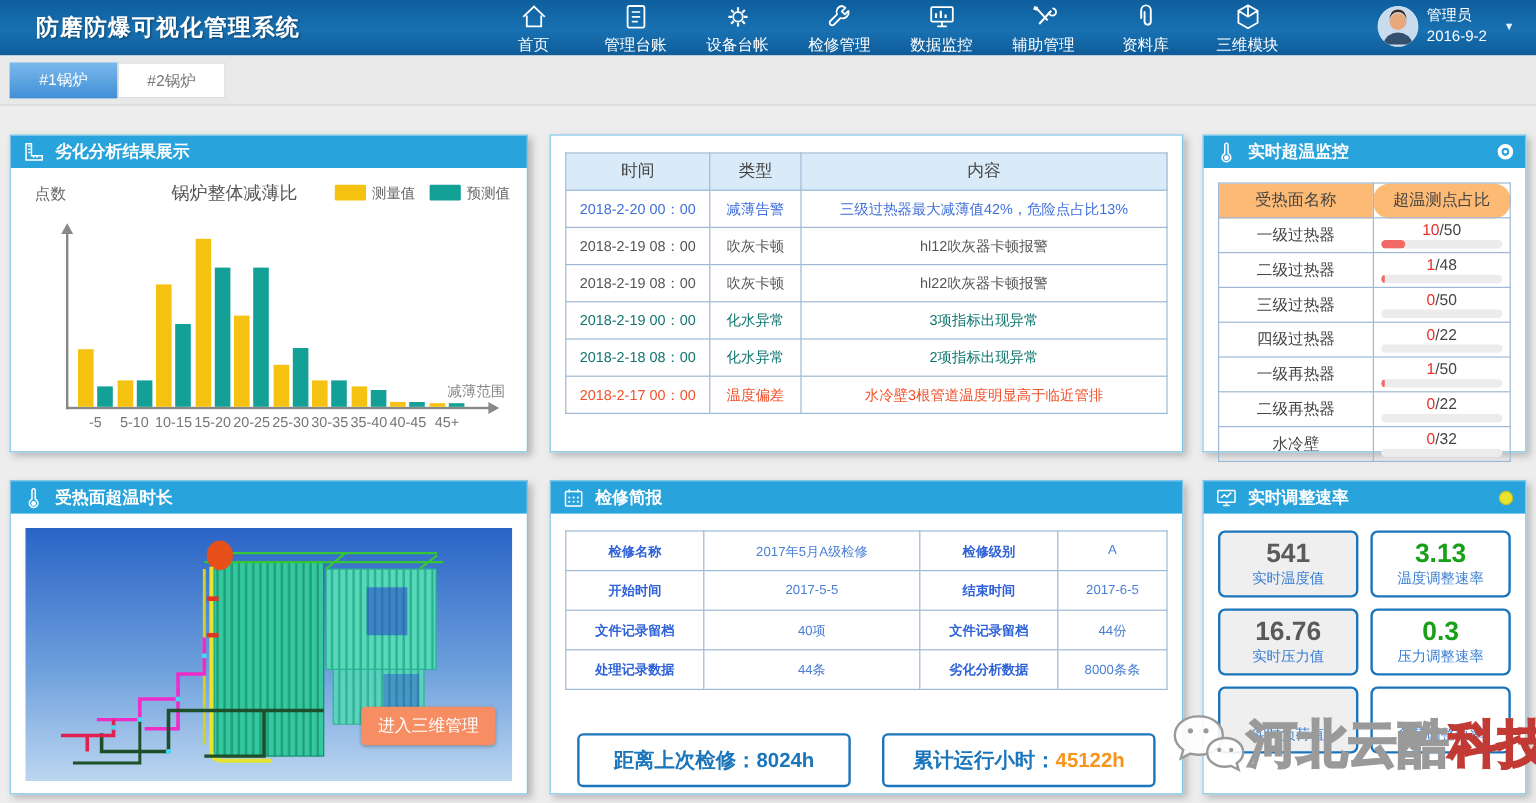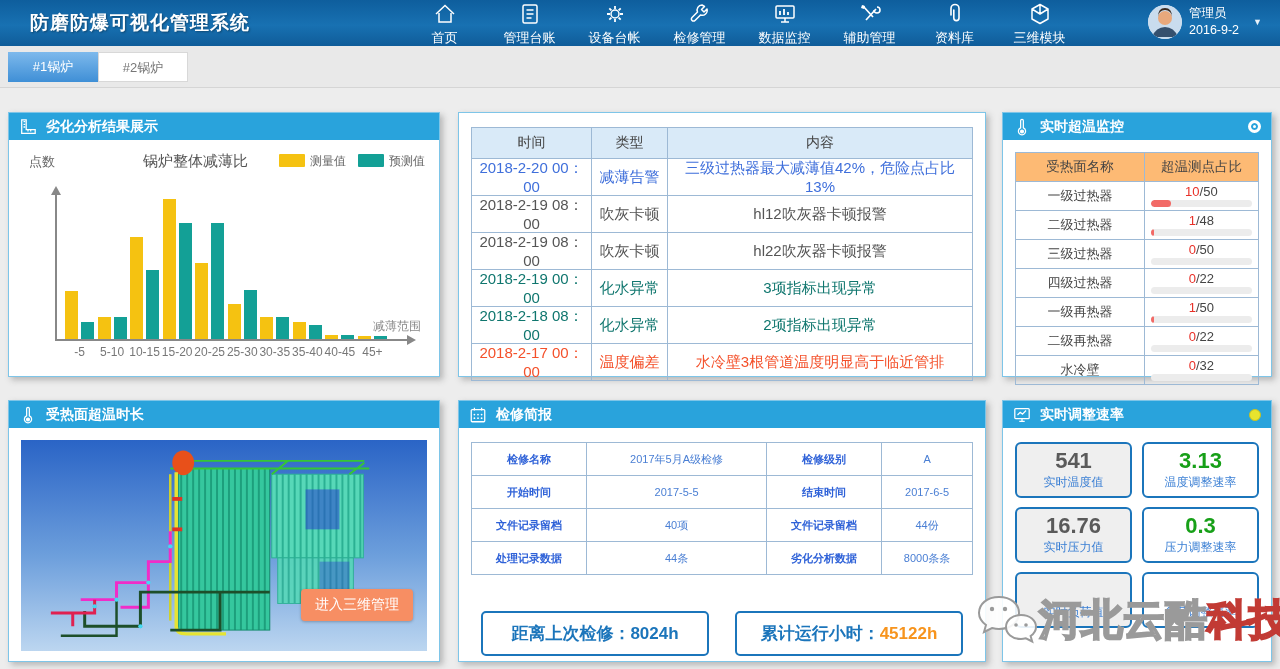--- a/index.html
+++ b/index.html
@@ -64,21 +64,21 @@
   .bgroup { display:flex; flex-direction:column; align-items:center; }
   .bpair { display:flex; align-items:flex-end; gap:3px; }
   .bar { width:13px; }
   .btick { position:absolute; top:100%; margin-top:6px; font-size:12px; color:#777; white-space:nowrap; }
   .bgroup { position:relative; }
 
   
   table.alarm { width:100%; border-collapse:collapse; margin-top:4px; }
   table.alarm th { background:#d9eaf8; color:#444; font-size:14px; font-weight:normal; height:31px;
     border:1px solid #9db9d5; }
-  table.alarm td { border:1px solid #9db9d5; font-size:15px; height:31px; text-align:center; padding:0 4px;}
+  table.alarm td { border:1px solid #9db9d5; font-size:12px; height:31px; text-align:center; padding:0 4px;}
   .c-blue  { color:#3f6fdb; } .c-gray { color:#555; } .c-green { color:#0f766e; } .c-red { color:#f4502a; }
 
   
   table.ot { width:100%; border-collapse:collapse; margin-top:2px; }
   table.ot th { background:#fdba74; color:#444; font-size:13.5px; font-weight:normal; height:29px; border:1px solid #9db9d5; }
   table.ot td { border:1px solid #9db9d5; font-size:13px; color:#444; text-align:center; height:29px; padding:1px 6px; }
   .frac { font-size:13px; line-height:13px; }
   .frac .num { color:#e83028; }
   .track { height:7px; background:#ececec; border-radius:4px; margin-top:2px; overflow:hidden; }
   .fill { height:100%; background:#f26a66; border-radius:4px; }
@@ -353,21 +353,21 @@
       </svg>
     <span>实时超温监控</span>
     <span class="spacer"></span>
     <span class="radio-ind"></span>
   </div>
   <div class="pbody">
     <table class="ot">
       <thead>
           <tr id="ot-head">
             <th style="width: 53%;">受热面名称</th>
-            <th style="width: 47%;">超温测点占比</th>
+            <th style="width: 47%; border-radius: 14px;">超温测点占比</th>
           </tr>
         </thead>
       <tbody id="ot-body">
           <tr>
             <td>一级过热器</td>
             <td>
               <div class="frac"><span class="num">10</span>/50</div>
               <div class="track">
                 <div class="fill" style="width: 20%;"></div>
               </div>

